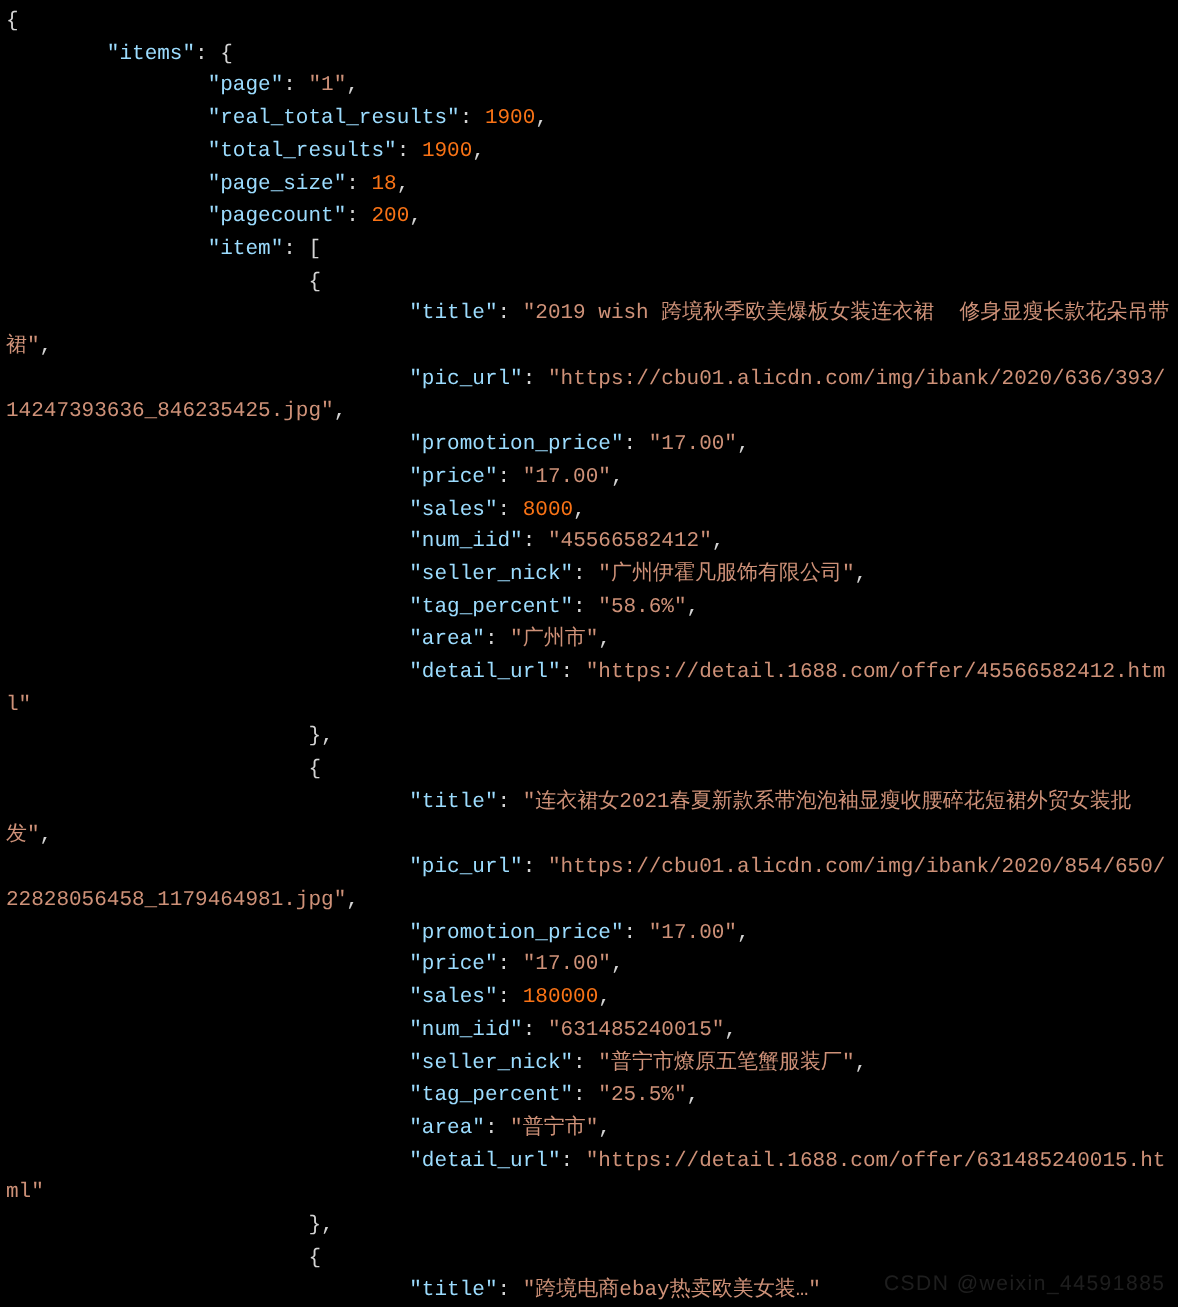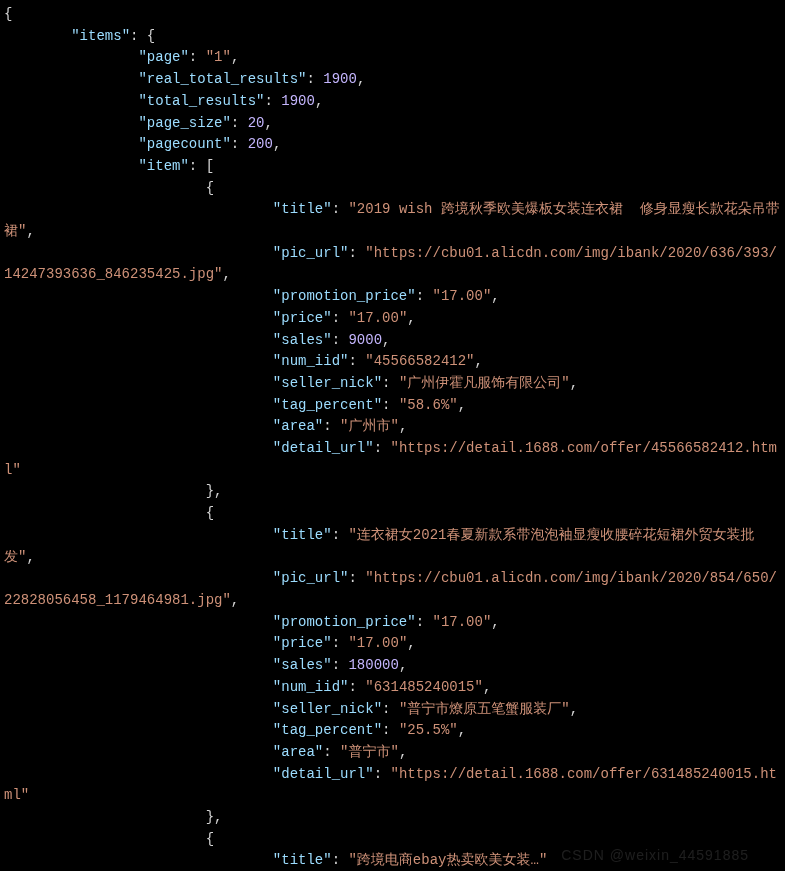--- a/index.html
+++ b/index.html
@@ -17,50 +17,50 @@
     white-space: pre-wrap;
     word-break: break-all;
     color: #dcdcdc;
     padding: 4px 0 4px 4px;
     margin: 0;
     position: relative;
   }
   .t-punc   { color: #d4d4d4; }
   .t-key    { color: #9cdcfe; }
   .t-string { color: #ce9178; }
-  .t-num    { color: #c4b5fd; }
+  .t-num    { color: #f97316; }
   .watermark {
     position: absolute;
-    right: 36px;
+    right: 8px;
     bottom: 8px;
     color: rgba(200,200,200,0.15);
     font-family: sans-serif;
     font-size: 14px;
     letter-spacing: 1px;
     pointer-events: none;
     user-select: none;
   }
 </style>
 </head>
 <body>
 
 <pre id="code"><span class="t-punc">{</span>
         <span class="t-key">"items"</span><span class="t-punc">: </span><span class="t-punc">{</span>
                 <span class="t-key">"page"</span><span class="t-punc">: </span><span class="t-string">"1"</span><span class="t-punc">,</span>
                 <span class="t-key">"real_total_results"</span><span class="t-punc">: </span><span class="t-num">1900</span><span class="t-punc">,</span>
                 <span class="t-key">"total_results"</span><span class="t-punc">: </span><span class="t-num">1900</span><span class="t-punc">,</span>
-                <span class="t-key">"page_size"</span><span class="t-punc">: </span><span class="t-num">20</span><span class="t-punc">,</span>
+                <span class="t-key">"page_size"</span><span class="t-punc">: </span><span class="t-num">18</span><span class="t-punc">,</span>
                 <span class="t-key">"pagecount"</span><span class="t-punc">: </span><span class="t-num">200</span><span class="t-punc">,</span>
                 <span class="t-key">"item"</span><span class="t-punc">: [</span>
                         <span class="t-punc">{</span>
                                 <span class="t-key">"title"</span><span class="t-punc">: </span><span class="t-string">"2019 wish 跨境秋季欧美爆板女装连衣裙  修身显瘦长款花朵吊带裙"</span><span class="t-punc">,</span>
                                 <span class="t-key">"pic_url"</span><span class="t-punc">: </span><span class="t-string">"https://cbu01.alicdn.com/img/ibank/2020/636/393/14247393636_846235425.jpg"</span><span class="t-punc">,</span>
                                 <span class="t-key">"promotion_price"</span><span class="t-punc">: </span><span class="t-string">"17.00"</span><span class="t-punc">,</span>
                                 <span class="t-key">"price"</span><span class="t-punc">: </span><span class="t-string">"17.00"</span><span class="t-punc">,</span>
-                                <span class="t-key">"sales"</span><span class="t-punc">: </span><span class="t-num">9000</span><span class="t-punc">,</span>
+                                <span class="t-key">"sales"</span><span class="t-punc">: </span><span class="t-num">8000</span><span class="t-punc">,</span>
                                 <span class="t-key">"num_iid"</span><span class="t-punc">: </span><span class="t-string">"45566582412"</span><span class="t-punc">,</span>
                                 <span class="t-key">"seller_nick"</span><span class="t-punc">: </span><span class="t-string">"广州伊霍凡服饰有限公司"</span><span class="t-punc">,</span>
                                 <span class="t-key">"tag_percent"</span><span class="t-punc">: </span><span class="t-string">"58.6%"</span><span class="t-punc">,</span>
                                 <span class="t-key">"area"</span><span class="t-punc">: </span><span class="t-string">"广州市"</span><span class="t-punc">,</span>
                                 <span class="t-key">"detail_url"</span><span class="t-punc">: </span><span class="t-string">"https://detail.1688.com/offer/45566582412.html"</span>
                         <span class="t-punc">}</span><span class="t-punc">,</span>
                         <span class="t-punc">{</span>
                                 <span class="t-key">"title"</span><span class="t-punc">: </span><span class="t-string">"连衣裙女2021春夏新款系带泡泡袖显瘦收腰碎花短裙外贸女装批发"</span><span class="t-punc">,</span>
                                 <span class="t-key">"pic_url"</span><span class="t-punc">: </span><span class="t-string">"https://cbu01.alicdn.com/img/ibank/2020/854/650/22828056458_1179464981.jpg"</span><span class="t-punc">,</span>
                                 <span class="t-key">"promotion_price"</span><span class="t-punc">: </span><span class="t-string">"17.00"</span><span class="t-punc">,</span>

